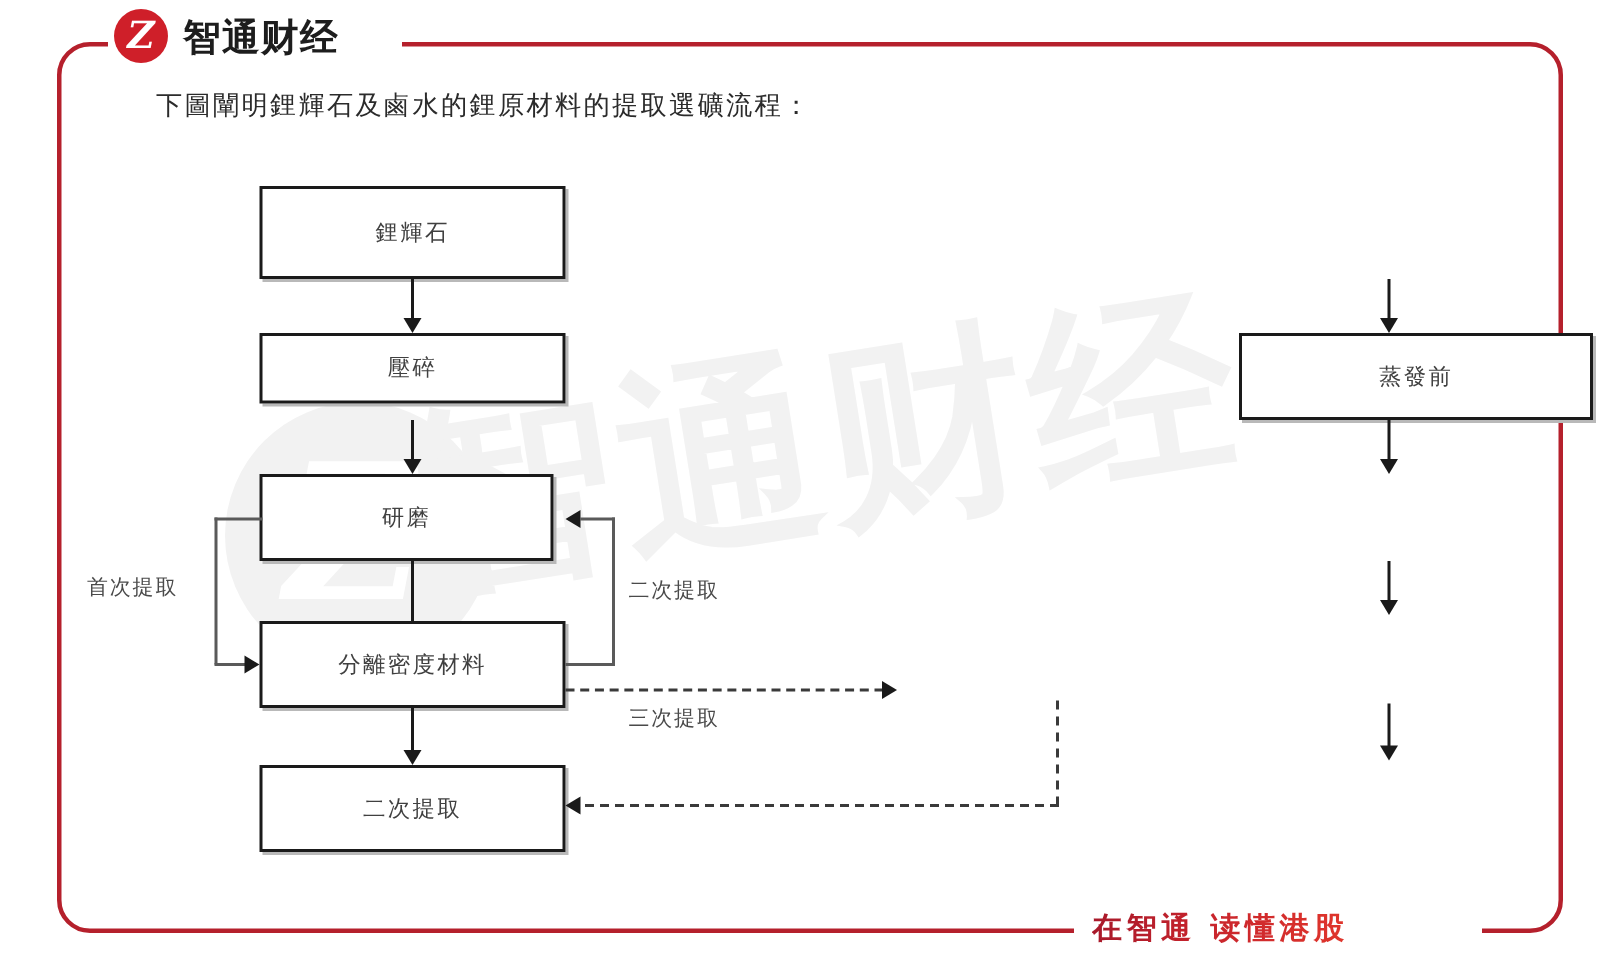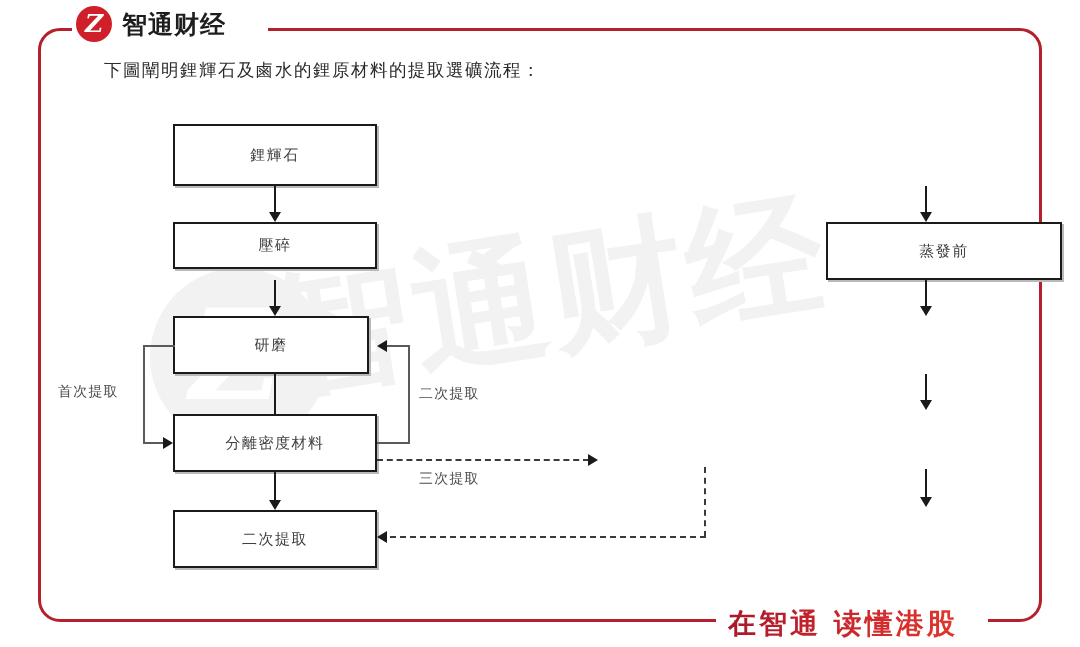--- a/index.html
+++ b/index.html
@@ -198,21 +198,21 @@
     letter-spacing: 1.2px;
     white-space: nowrap;
     font-family: Liberation Sans, sans-serif;
   }
 
   
   #slogan {
     position: absolute;
     left: 728px;
     top: 605px;
-    font-size: 28px;
+    font-size: 20px;
     font-weight: bold;
     letter-spacing: 3px;
     white-space: nowrap;
     color: #c0392b;
     background: linear-gradient(90deg, #a8192a 0%, #c8242c 45%, #e0362c 100%);
     -webkit-background-clip: text;
     background-clip: text;
     -webkit-text-fill-color: transparent;
     font-family: "DejaVu Sans", sans-serif;
   }

